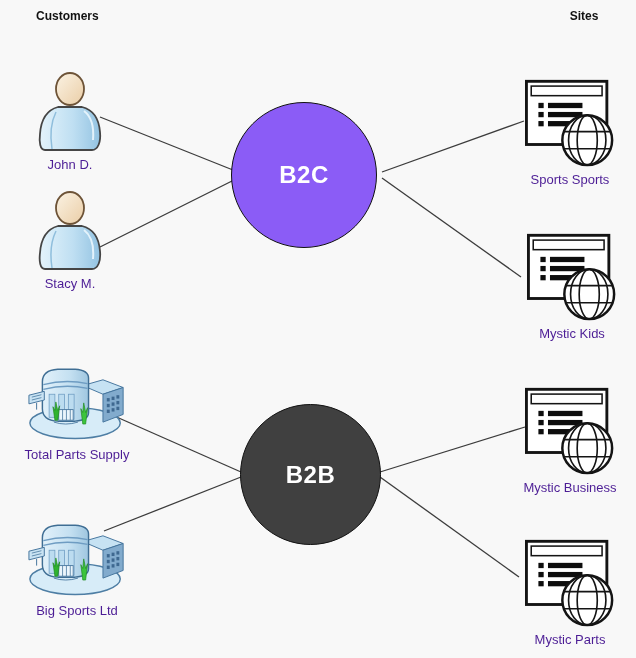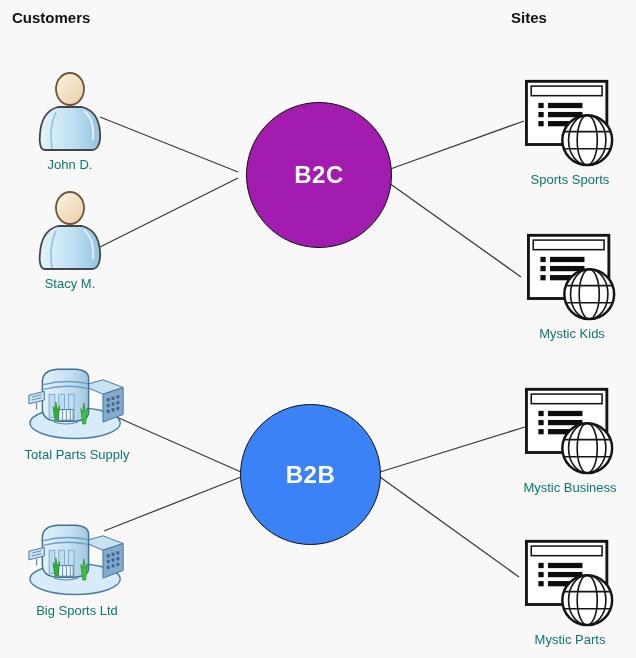--- a/index.html
+++ b/index.html
@@ -4,29 +4,30 @@
 <style>
   html,body{margin:0;padding:0;}
   body{font-family:"Liberation Sans", sans-serif; background:#fff;}
   .canvas{
     position:relative; width:636px; height:658px;
     background:#F8F8F8; overflow:hidden;
   }
   .wires{position:absolute; left:0; top:0; width:636px; height:658px; pointer-events:none;}
   .wires line{stroke:#3C3C3C; stroke-width:1.3;}
   .col-header{
-    position:absolute; top:9px; font-size:15px; font-weight:700; color:#111;
+    position:absolute; top:9px; font-size:12px; font-weight:700; color:#111;
     white-space:nowrap;
+    margin-left:24px;
   }
   .col-header.centered{transform:translateX(-50%);}
   .node{
     position:absolute; display:flex; flex-direction:column; align-items:center;
   }
   .node .label{
-    margin-top:5px; font-size:13px; color:#0f766e; white-space:nowrap; text-align:center;
+    margin-top:5px; font-size:13px; color:#4c1d95; white-space:nowrap; text-align:center;
   }
   .set-circle{
     position:absolute; border-radius:50%; border:1.6px solid #111;
     display:flex; align-items:center; justify-content:center;
     box-sizing:border-box;
   }
   .set-circle .set-label{
     color:#FFFFFF; font-weight:700; font-size:24px; letter-spacing:0.5px;
   }
   .icon{display:block; line-height:0;}
@@ -60,21 +61,21 @@
     <line x1="100" y1="247" x2="238" y2="178"></line>
     <line x1="382" y1="172" x2="524" y2="121"></line>
     <line x1="382" y1="178" x2="521" y2="277"></line>
     <line x1="112" y1="415" x2="241" y2="472"></line>
     <line x1="104" y1="531" x2="241" y2="477"></line>
     <line x1="380" y1="472" x2="525" y2="427"></line>
     <line x1="380" y1="477" x2="519" y2="577"></line>
   </svg>
 
   <div class="col-header" style="left:12px">Customers</div>
-  <div class="col-header centered" style="left:529px">Sites</div>
+  <div class="col-header centered" style="left:560px">Sites</div>
 
   <div class="node" style="left:22px; top:70px; width:96px">
     <span class="icon">
       <svg width="68" height="82" viewBox="0 0 68 82">
         <path d="M9 80 C4 80 3 72 4 64 C5 49 11 40 22 37 L46 37 C58 40 63 49 64 62 C65 72 62 80 56 80 Z" fill="url(#gBody)" stroke="#454545" stroke-width="1.8" stroke-linejoin="round"></path>
         <path d="M20 42 C15 52 14 66 16 79" fill="none" stroke="#8FBEDC" stroke-width="1.5"></path>
         <path d="M48 41 C56 47 58 58 57 70" fill="none" stroke="#EAF6FD" stroke-width="2" opacity="0.9"></path>
         <ellipse cx="34" cy="19" rx="14" ry="16" fill="url(#gHead)" stroke="#6D5337" stroke-width="1.8"></ellipse>
       </svg>
     </span>
@@ -168,25 +169,25 @@
         <path d="M58 68 L56 52 L58 56 L59 46 L61 56 L63 51 L61 68 Z" fill="#3CC43C" stroke="#1F8A1F" stroke-width="0.7"></path>
         <polygon points="2,38 18,34 18,43 2,47" fill="#C9E3F3" stroke="#44749C" stroke-width="1"></polygon>
         <line x1="5" y1="40" x2="15" y2="37.5" stroke="#44749C" stroke-width="0.8"></line>
         <line x1="5" y1="43" x2="15" y2="40.5" stroke="#44749C" stroke-width="0.8"></line>
         <line x1="10" y1="46" x2="10" y2="53" stroke="#44749C" stroke-width="1"></line>
       </svg>
     </span>
     <span class="label">Big Sports Ltd</span>
   </div>
 
-  <div class="set-circle" style="left: 246px; top: 102px; width: 146px; height: 146px; background-color: #a21caf; text-align: right;">
+  <div class="set-circle" style="left: 231px; top: 102px; width: 146px; height: 146px; background-color: #8b5cf6; text-align: right;">
     <span class="set-label">B2C</span>
   </div>
 
-  <div class="set-circle" style="left: 240px; top: 404px; width: 141px; height: 141px; background-color: #3b82f6;">
+  <div class="set-circle" style="left: 240px; top: 404px; width: 141px; height: 141px; background-color: #404040;">
     <span class="set-label">B2B</span>
   </div>
 
   <div class="node" style="left:518px; top:77px; width:104px">
     <span class="icon">
       <svg width="96" height="90" viewBox="0 0 100 94">
         <rect x="4.5" y="4.5" width="84" height="66" fill="#FFF" stroke="#141414" stroke-width="3"></rect>
         <rect x="9.5" y="9.5" width="74" height="10" fill="#FFF" stroke="#141414" stroke-width="1.6"></rect>
         <g fill="#0D0D0D">
           <rect x="17" y="27" width="5.5" height="5.5"></rect>

